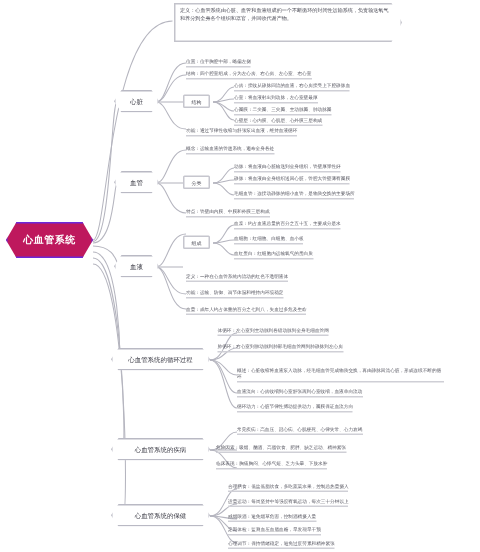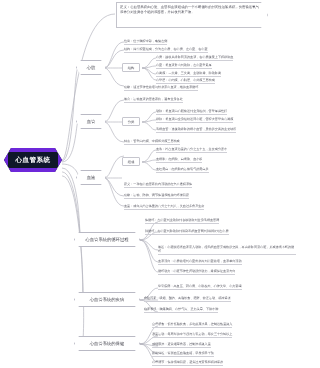--- a/index.html
+++ b/index.html
@@ -9,27 +9,27 @@
     font-family:"DejaVu Sans","Liberation Sans",sans-serif;
     overflow:hidden;position:relative;
   }
   #map{position:absolute;inset:0;}
   svg.lines{position:absolute;left:0;top:0;width:300px;height:368px;pointer-events:none;}
 
   
   .root{
     position:absolute;
     box-sizing:border-box;
-    background:#0f172a;
+    background:#be185d;
     color:#ffffff;
     font-size:6.6px;
     font-weight:bold;
     letter-spacing:.4px;
     display:flex;align-items:center;justify-content:center;
-    border:4px solid #6d28d9;
+    border:1px solid #6d28d9;
     clip-path:polygon(7px 0,calc(100% - 7px) 0,100% 50%,calc(100% - 7px) 100%,7px 100%,0 50%);
   }
 
   
   .n2{
     position:absolute;
     box-sizing:border-box;
     background:#ffffff;
     border:0.8px solid #b9b9c4;
     color:#3a3a44;

